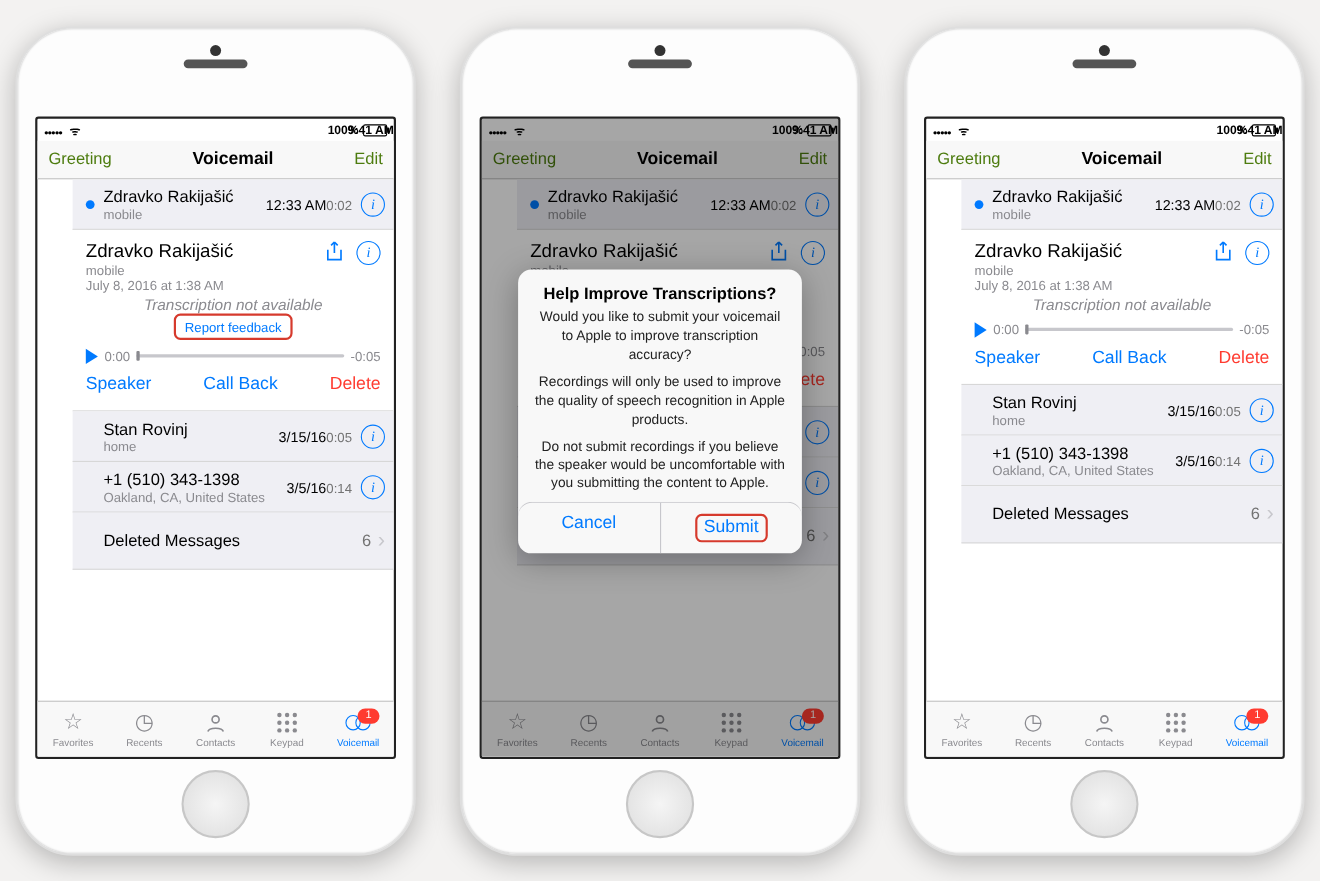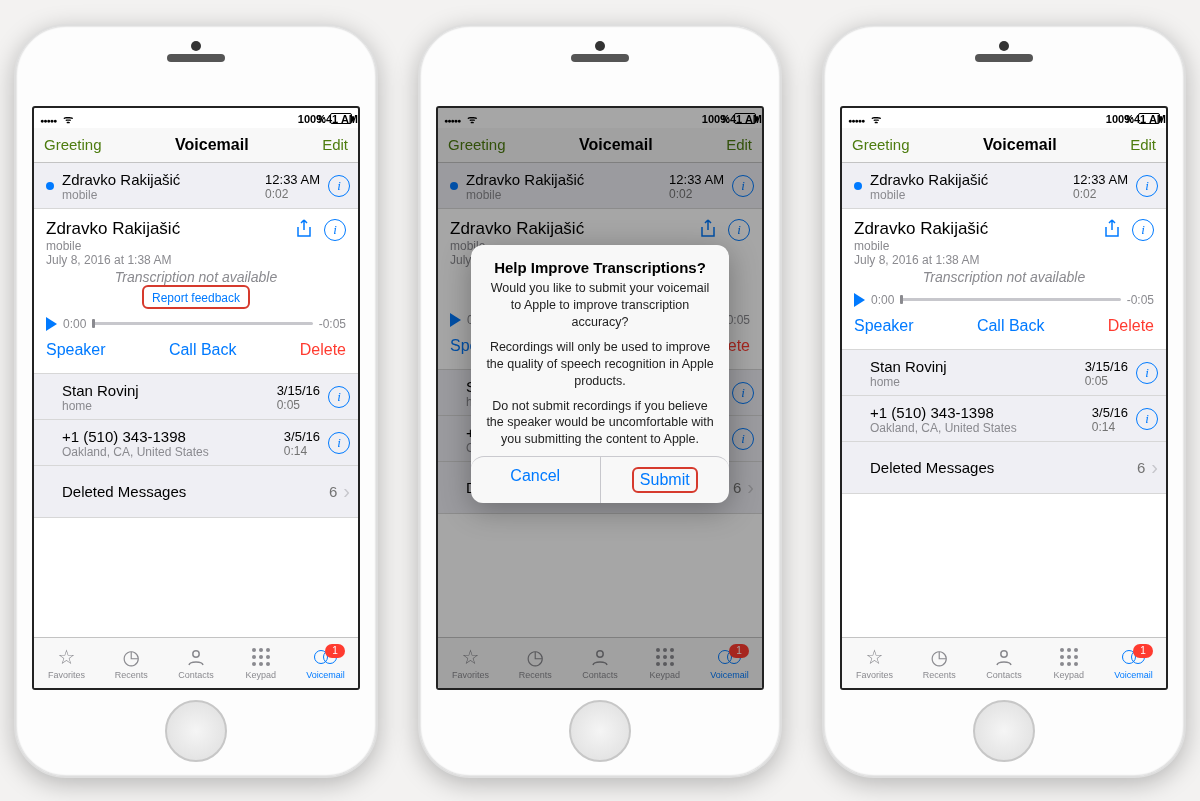--- a/index.html
+++ b/index.html
@@ -83,33 +83,33 @@
     border-bottom: 1px solid #c3c3c3;
     display:flex;
     align-items:center;
     justify-content:space-between;
     padding: 0 10px;
     background:#f8f8f8;
   }
   .navbar .title { font-weight:600; font-size:16px;}
   .navbar .side { color:#4d7c0f; font-size:15px;}
 
-  .list { flex:1; overflow:hidden; font-size:14px;}
+  .list { flex:1; overflow:hidden; font-size:14px;padding-left:32px;}
   .row {
     border-bottom:1px solid #d7d7d7;
     padding:8px 8px 6px 12px;
     display:flex;
     align-items:center;
     background:#efeff4;
   }
   .row .bluedot{width:8px;height:8px;border-radius:50%;background:#007aff;margin-right:8px;flex-shrink:0;}
   .row .meta{flex:1;}
   .row .name{font-size:15px; color:#000;}
   .row .sub{font-size:12px;color:#8a8a8f;}
-  .row .right{display:flex;flex-direction:column;margin-right:8px;}
+  .row .right{display:flex;flex-direction:row;align-items:flex-end;margin-right:8px;}
   .row .time{font-size:13px;color:#000;}
   .row .dur{font-size:12px;color:#737373;}
   .info-icon{
     width:20px;height:20px;border:1.5px solid #007aff;border-radius:50%;
     color:#007aff;display:flex;align-items:center;justify-content:center;
     font-size:13px;font-style:italic;font-family:Georgia,serif;flex-shrink:0;
   }
 
   .expanded {
     background:#fff;

